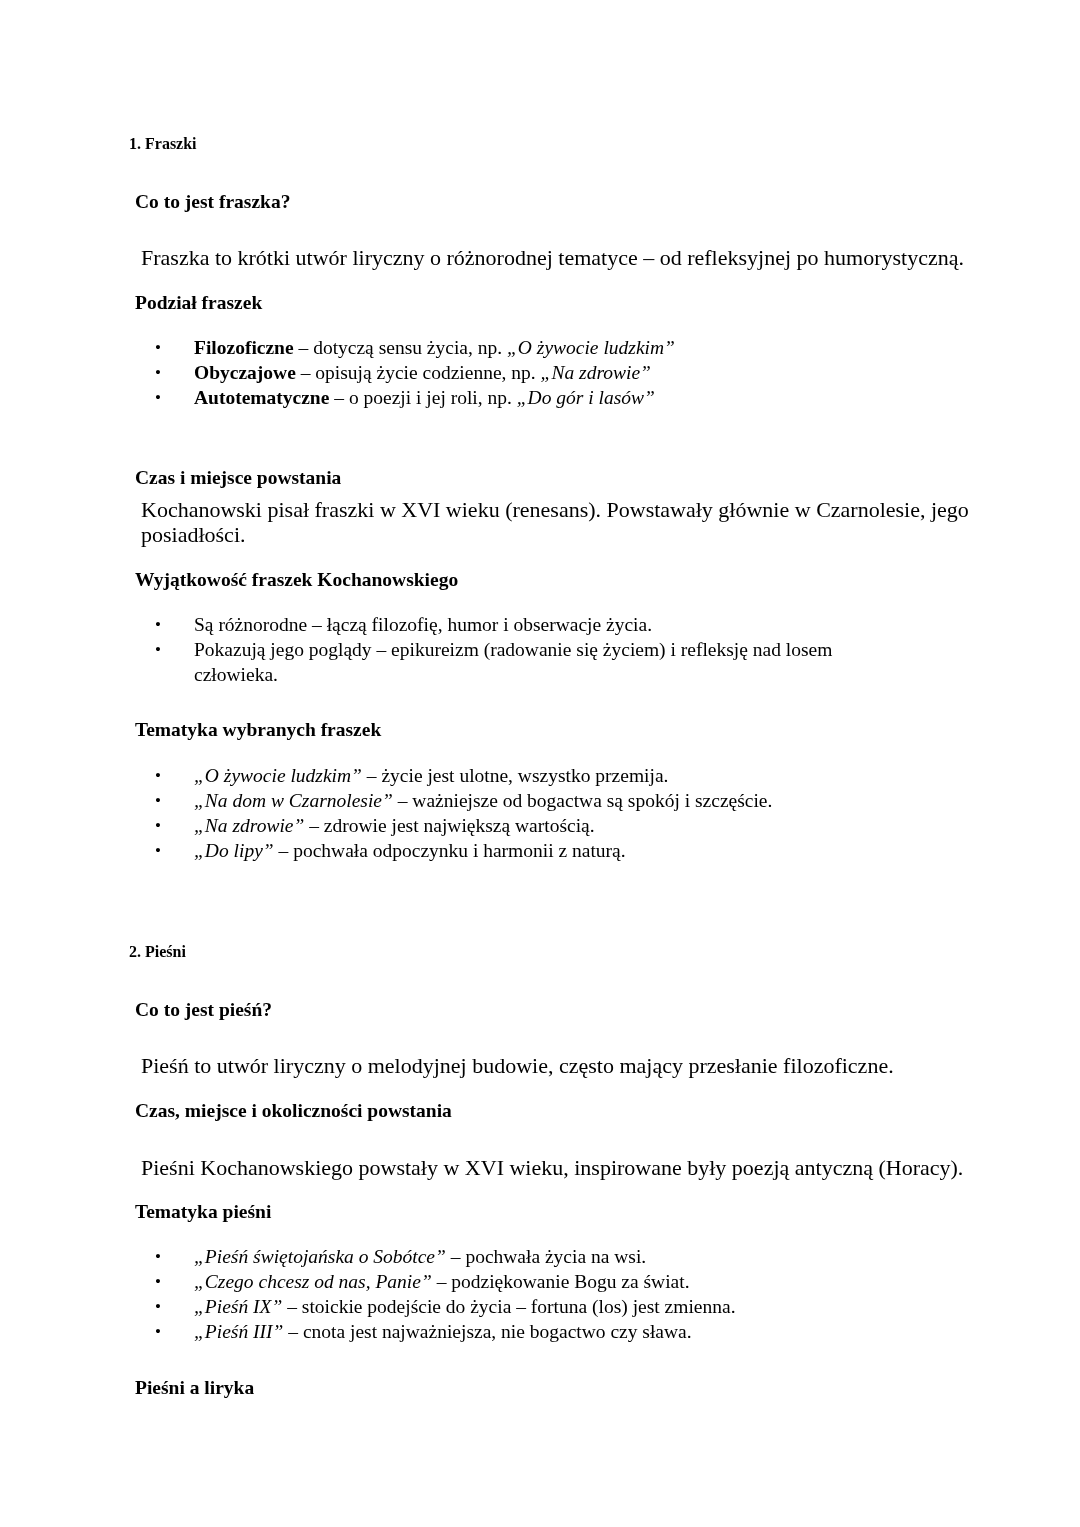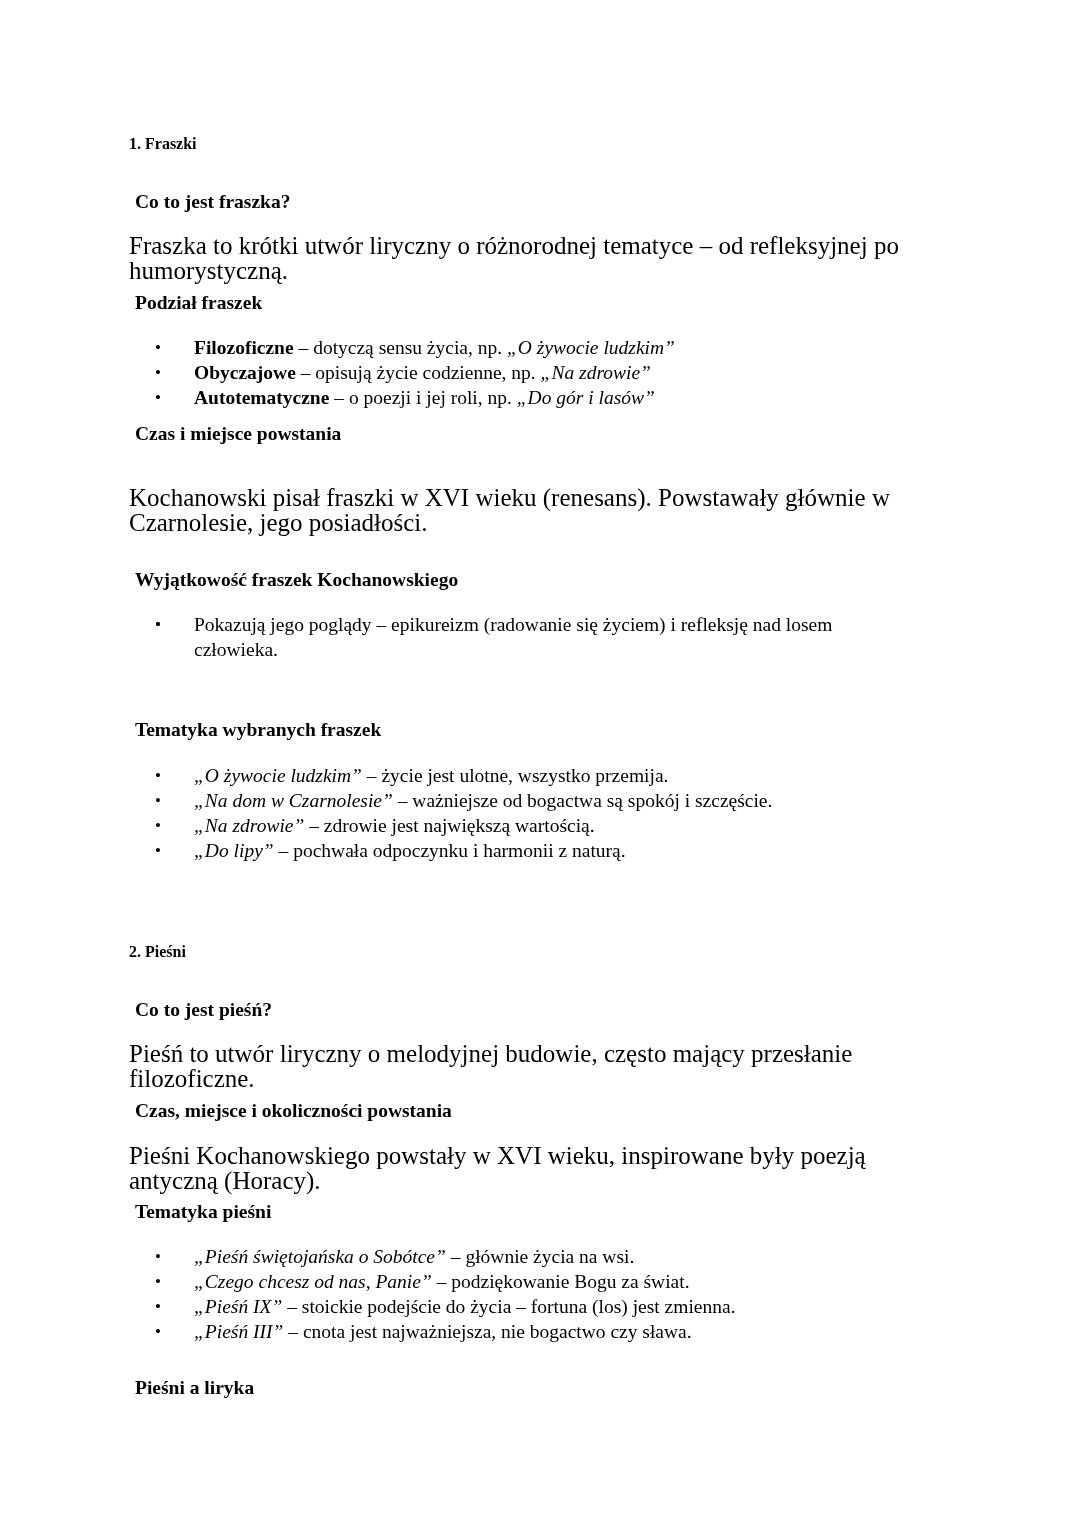--- a/index.html
+++ b/index.html
@@ -2,21 +2,21 @@
 <html><head>
 <meta charset="utf-8">
 <style>
   html, body { margin: 0; padding: 0; background: #ffffff; }
   body { width: 1080px; height: 1527px; position: relative; overflow: hidden;
          font-family: "Liberation Serif", "DejaVu Serif", serif; color: #000; }
   .page { position: absolute; left: 129px; top: 0; width: 830px; }
   .blk { position: absolute; left: 0; white-space: nowrap; }
   h1.sec { font-size: 16px; font-weight: bold; margin: 0; line-height: 28px; }
   h2.sub { font-size: 19.5px; font-weight: bold; margin: 6px; line-height: 24px; }
-  p.para { font-size: 25px; margin: 0; line-height: 24.5px; white-space: normal; width: 830px; }
+  p.para { font-size: 22px; margin: 12px; line-height: 24.5px; white-space: normal; width: 830px; }
   ul.bl { list-style: none; margin: 0; padding: 0; }
   ul.bl li { position: relative; padding-left: 65px; font-size: 19.5px; line-height: 25px; white-space: normal; width: 760px; }
   ul.bl li .bullet { position: absolute; left: 26px; top: 0; font-size: 17px; }
   .b { font-weight: bold; }
   .i { font-style: italic; }
 </style>
 </head>
 <body>
 
 <div class="page">
@@ -25,46 +25,46 @@
   <h2 class="sub blk" style="top:184px">Co to jest fraszka?</h2>
   <p class="para blk" style="top:234px">Fraszka to krótki utwór liryczny o różnorodnej tematyce – od refleksyjnej po humorystyczną.</p>
   <h2 class="sub blk" style="top:285px">Podział fraszek</h2>
 
   <ul class="bl blk" style="top:335px">
     <li><span class="bullet">•</span><span class="b">Filozoficzne</span><span> – dotyczą sensu życia, np. </span><span class="i">„O żywocie ludzkim”</span></li>
     <li><span class="bullet">•</span><span class="b">Obyczajowe</span><span> – opisują życie codzienne, np. </span><span class="i">„Na zdrowie”</span></li>
     <li><span class="bullet">•</span><span class="b">Autotematyczne</span><span> – o poezji i jej roli, np. </span><span class="i">„Do gór i lasów”</span></li>
   </ul>
 
-  <h2 class="sub blk" style="top:416px">Czas i miejsce powstania</h2>
+  <h2 class="sub blk" style="top:460px">Czas i miejsce powstania</h2>
   <p class="para blk" style="top:486px">Kochanowski pisał fraszki w XVI wieku (renesans). Powstawały głównie w Czarnolesie, jego posiadłości.</p>
   <h2 class="sub blk" style="top:562px">Wyjątkowość fraszek Kochanowskiego</h2>
 
   <ul class="bl blk" style="top:612px">
-    <li><span class="bullet">•</span></li>
+    <li><span class="bullet">•</span><span>Są różnorodne – łączą filozofię, humor i obserwacje życia.</span></li>
     <li style="width:720px"><span class="bullet">•</span><span>Pokazują jego poglądy – epikureizm (radowanie się życiem) i refleksję nad losem człowieka.</span></li>
   </ul>
 
   <h2 class="sub blk" style="top:712px">Tematyka wybranych fraszek</h2>
 
   <ul class="bl blk" style="top:763px">
     <li><span class="bullet">•</span><span class="i">„O żywocie ludzkim”</span><span> – życie jest ulotne, wszystko przemija.</span></li>
     <li><span class="bullet">•</span><span class="i">„Na dom w Czarnolesie”</span><span> – ważniejsze od bogactwa są spokój i szczęście.</span></li>
     <li><span class="bullet">•</span><span class="i">„Na zdrowie”</span><span> – zdrowie jest największą wartością.</span></li>
     <li><span class="bullet">•</span><span class="i">„Do lipy”</span><span> – pochwała odpoczynku i harmonii z naturą.</span></li>
   </ul>
 
   <h1 class="sec blk" style="top:938px">2. Pieśni</h1>
   <h2 class="sub blk" style="top:992px">Co to jest pieśń?</h2>
   <p class="para blk" style="top:1042px">Pieśń to utwór liryczny o melodyjnej budowie, często mający przesłanie filozoficzne.</p>
   <h2 class="sub blk" style="top:1093px">Czas, miejsce i okoliczności powstania</h2>
   <p class="para blk" style="top:1144px">Pieśni Kochanowskiego powstały w XVI wieku, inspirowane były poezją antyczną (Horacy).</p>
   <h2 class="sub blk" style="top:1194px">Tematyka pieśni</h2>
 
   <ul class="bl blk" style="top:1244px">
-    <li><span class="bullet">•</span><span class="i">„Pieśń świętojańska o Sobótce”</span><span> – głównie życia na wsi.</span></li>
+    <li><span class="bullet">•</span><span class="i">„Pieśń świętojańska o Sobótce”</span><span> – pochwała życia na wsi.</span></li>
     <li><span class="bullet">•</span><span class="i">„Czego chcesz od nas, Panie”</span><span> – podziękowanie Bogu za świat.</span></li>
     <li><span class="bullet">•</span><span class="i">„Pieśń IX”</span><span> – stoickie podejście do życia – fortuna (los) jest zmienna.</span></li>
     <li><span class="bullet">•</span><span class="i">„Pieśń III”</span><span> – cnota jest najważniejsza, nie bogactwo czy sława.</span></li>
   </ul>
 
   <h2 class="sub blk" style="top:1370px">Pieśni a liryka</h2>
 </div>
 
 </body></html>

